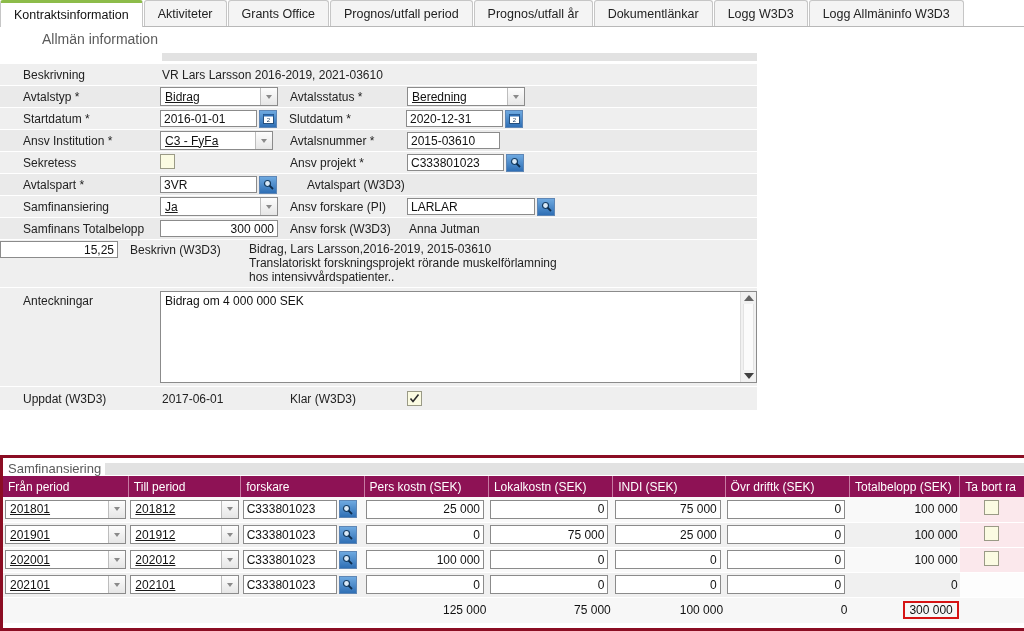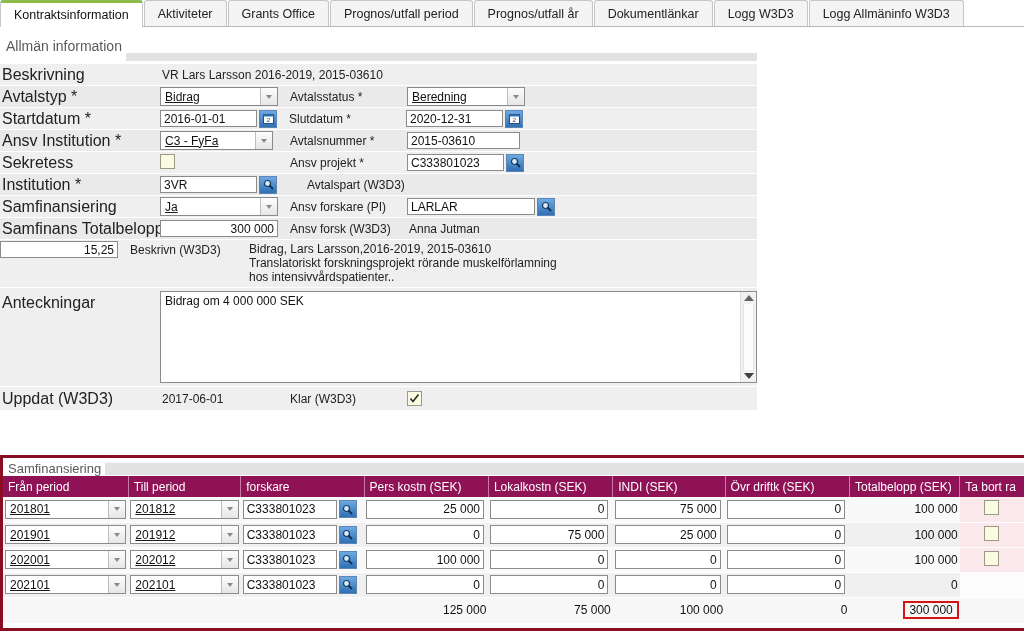--- a/index.html
+++ b/index.html
@@ -49,43 +49,44 @@
   .panel-general {
     position: absolute; left: 0; top: 44px;
     width: 757px;
   }
   .section-title-row {
     display: flex; align-items: flex-end;
     height: 20px;
   }
   .section-title {
     font-size: 14px; color: #5a5a5a;
-    padding: 0 4px 10px 6px;
+    padding: 0 4px 17px 6px;
     line-height: 16px;
     background: #fff;
     white-space: nowrap;
+    margin-left: 36px;
   }
   .section-title-fill {
     flex: 1; height: 9px;
     background: #e2e2e2;
     border-bottom: 1px solid #ffffff;
     margin-bottom: 2px;
   }
 
   .frow {
     display: flex; align-items: center;
     min-height: 22px;
     border-bottom: 1px solid #ffffff;
     background: #efefef;
   }
   .frow.alt { background: #eaeaea; }
   .lbl {
     width: 160px; min-width: 160px;
-    padding-left: 2px;
-    font-size: 16px; color: #222;
+    padding-left: 23px;
+    font-size: 12px; color: #222;
     white-space: nowrap;
   }
   .lbl2 {
     width: 123px; min-width: 123px;
     padding-left: 6px;
     font-size: 12px; color: #222;
     white-space: nowrap;
   }
   .val-static {
     font-size: 12px; color: #222;
@@ -325,21 +326,21 @@
 
 <div class="panel-general">
 
   <div class="section-title-row">
     <div class="section-title">Allmän information</div>
     <div class="section-title-fill"></div>
   </div>
 
   <div class="frow" style="height:22px;">
     <div class="lbl">Beskrivning</div>
-    <div class="val-static">VR Lars Larsson 2016-2019, 2015-03610</div>
+    <div class="val-static">VR Lars Larsson 2016-2019, 2021-03610</div>
   </div>
 
   <div class="frow alt">
     <div class="lbl">Avtalstyp *</div>
     <div class="combo" style="width:118px">
       <div class="cval">Bidrag</div>
       <div class="carrow">
           <i></i>
         </div>
     </div>
@@ -379,42 +380,42 @@
 
   <div class="frow alt">
     <div class="lbl">Ansv Institution *</div>
     <div class="combo" style="width:113px">
       <div class="cval">C3 - FyFa</div>
       <div class="carrow">
           <i></i>
         </div>
     </div>
     <div class="lbl2" style="margin-left:11px">Avtalsnummer *</div>
-    <input class="tf" style="width: 113px;" value="2015-03610">
+    <input class="tf" style="width: 93px;" value="2015-03610">
   </div>
 
   <div class="frow">
     <div class="lbl">Sekretess</div>
     <div style="width:118px">
       <span class="chkbox"></span>
     </div>
     <div class="lbl2" style="margin-left:6px">Ansv projekt *</div>
     <div class="cell-inline">
       <input class="tf" style="width: 97px;" value="C333801023">
       <span class="btn-icon">
         <svg width="11" height="11" viewBox="0 0 11 11">
             <circle cx="4.5" cy="4.5" r="3" fill="#dbeaf7" stroke="#123b63" stroke-width="1.2"></circle>
             <line x1="6.6" y1="6.6" x2="10" y2="10" stroke="#0d2c4c" stroke-width="1.8"></line>
           </svg>
       </span>
     </div>
   </div>
 
   <div class="frow alt">
-    <div class="lbl">Institution *</div>
+    <div class="lbl">Avtalspart *</div>
     <div class="cell-inline">
       <input class="tf" style="width: 97px;" value="3VR">
       <span class="btn-icon">
         <svg width="11" height="11" viewBox="0 0 11 11">
             <circle cx="4.5" cy="4.5" r="3" fill="#dbeaf7" stroke="#123b63" stroke-width="1.2"></circle>
             <line x1="6.6" y1="6.6" x2="10" y2="10" stroke="#0d2c4c" stroke-width="1.8"></line>
           </svg>
       </span>
     </div>
     <div class="lbl2" style="margin-left:24px">Avtalspart (W3D3)</div>

